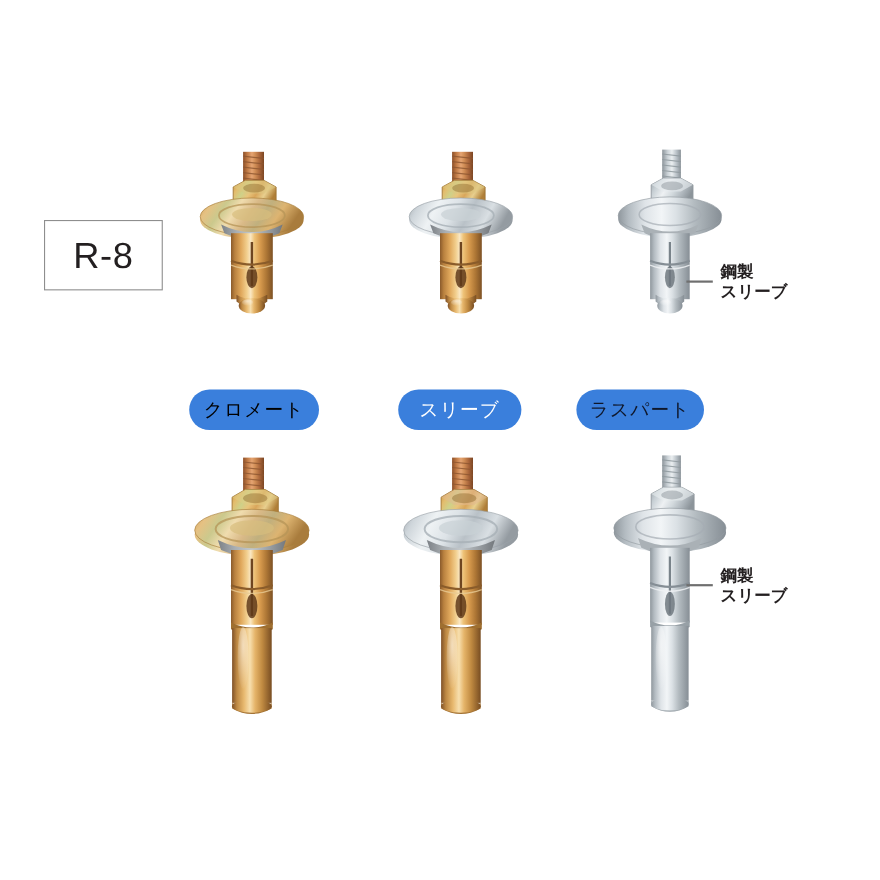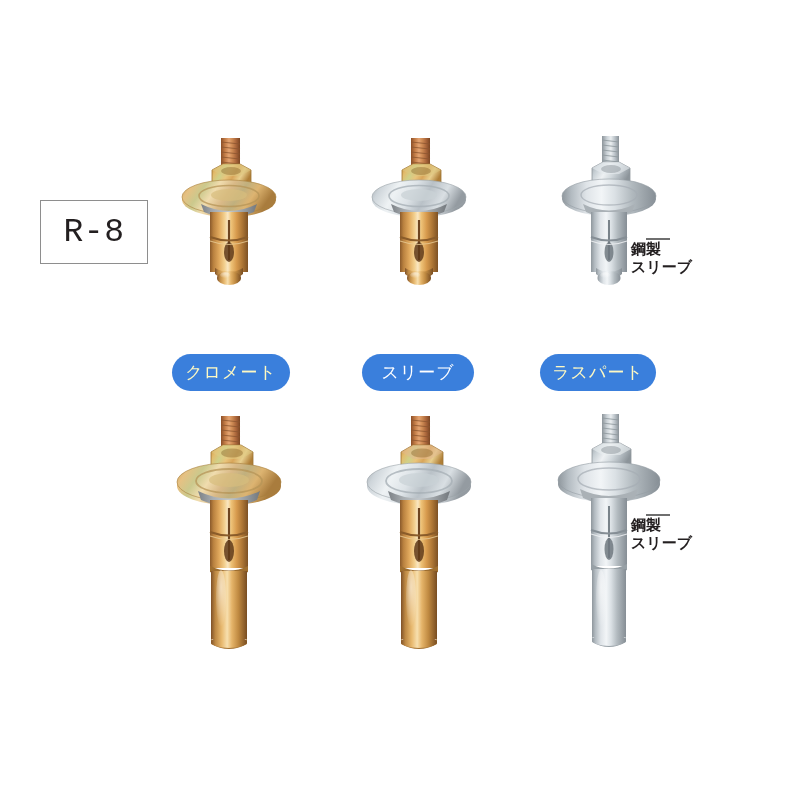--- a/index.html
+++ b/index.html
@@ -25,21 +25,21 @@
   .series-box {
     position: absolute;
     box-sizing: border-box;
     border: 1px solid #8e8e8e;
     background: #ffffff;
     display: flex;
     align-items: center;
     justify-content: center;
   }
   .series-box .series-label {
-    font-family: Liberation Mono, monospace;
+    font-family: Liberation Sans, sans-serif;
     font-size: 33px;
     font-weight: 400;
     letter-spacing: 0.5px;
     color: #231f20;
     line-height: 1;
   }
   #series-box-r8   { left: 40px;  top: 200px; width: 108px; height: 64px; }
   #series-box-r8b  { left: 40px;  top: 505px; width: 108px; height: 64px; }
 
   
@@ -57,21 +57,20 @@
     font-family: "DejaVu Sans", "Liberation Sans", sans-serif;
     white-space: nowrap;
   }
 
   
   .annotation {
     position: absolute;
     display: flex;
     align-items: center;
     pointer-events: none;
-    flex-direction: column;
   }
   .annotation .leader {
     width: 24px;
     height: 0;
     border-top: 2px solid #6f6f6f;
     flex: 0 0 auto;
   }
   .annotation .anno-text {
     margin-left: 7px;
     font-size: 15px;
@@ -296,29 +295,29 @@
   </div>
 
   <div class="annotation" id="anno-r8" style="left:624px; top:238px;">
     <span class="leader" style="border-top-color: rgb(111, 111, 111);"></span>
     <span class="anno-text">
       <span>鋼製</span>
       <span>スリーブ</span>
     </span>
   </div>
 
-  <div class="finish-pill" id="pill-chromate" style="left: 172px; top: 354px; width: 118px; background: rgb(58, 127, 220); color: #fef9c3;">
+  <div class="finish-pill" id="pill-chromate" style="left: 172px; top: 354px; width: 118px; background: rgb(58, 127, 220); color: #000000;">
     <span>クロメート</span>
   </div>
 
   <div class="finish-pill" id="pill-zinc" style="left: 362px; top: 354px; width: 112px; background: rgb(58, 127, 220); color: rgb(255, 255, 255);">
     <span>スリーブ</span>
   </div>
 
-  <div class="finish-pill" id="pill-raspert" style="left: 540px; top: 354px; width: 116px; background: rgb(58, 127, 220); color: #fef9c3; font-family: Liberation Mono, monospace;">
+  <div class="finish-pill" id="pill-raspert" style="left: 524px; top: 354px; width: 116px; background: rgb(58, 127, 220); color: #0f172a; font-family: Liberation Mono, monospace;">
     <span>ラスパート</span>
   </div>
 
   <div class="product" id="p-r8b-chromate" style="left:165px; top:408px;">
     <svg viewBox="0 0 130 280" xmlns="http://www.w3.org/2000/svg">
       <rect x="56" y="8" width="19" height="32" fill="url(#copperThread)"></rect>
       <g stroke="#8d5630" stroke-width="1.1" opacity="0.8">
         <line x1="56" y1="12" x2="75" y2="14"></line>
           <line x1="56" y1="17" x2="75" y2="19"></line>
         <line x1="56" y1="22" x2="75" y2="24"></line>

